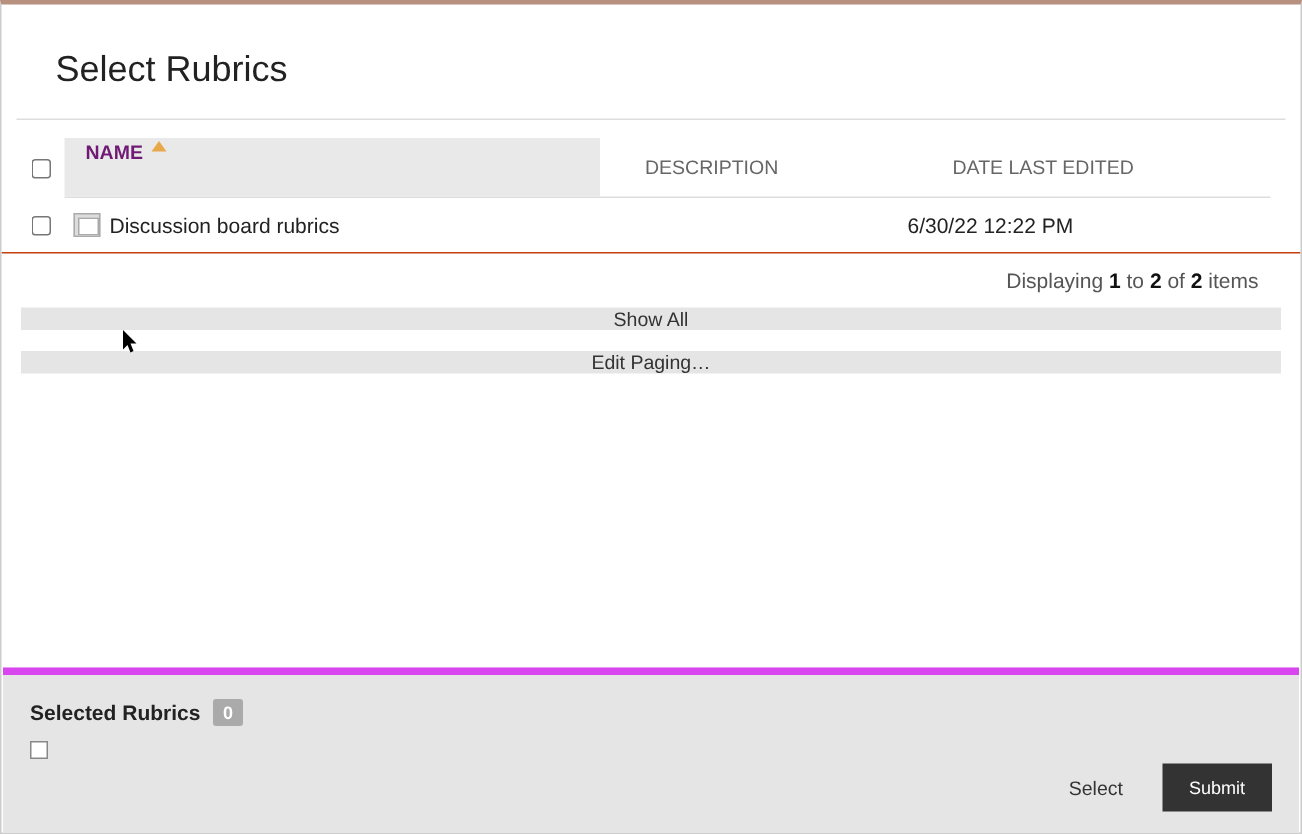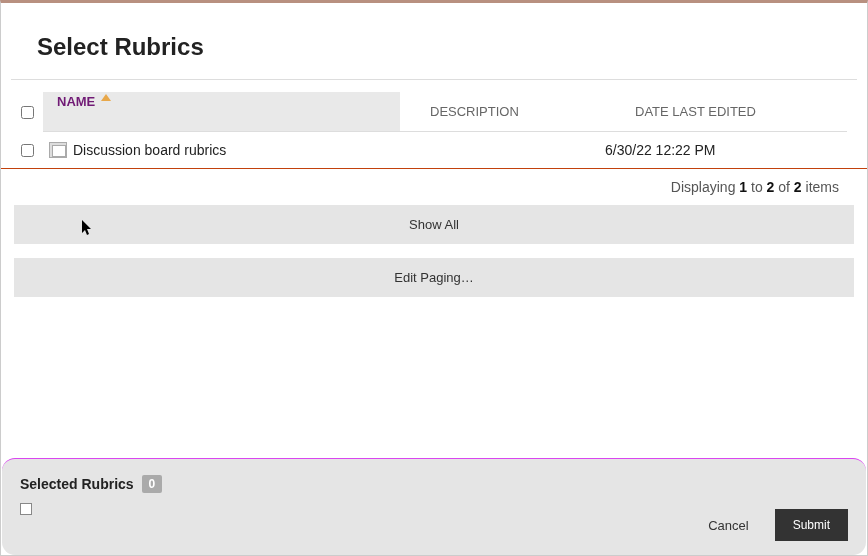--- a/index.html
+++ b/index.html
@@ -11,21 +11,21 @@
       font-family: -apple-system, BlinkMacSystemFont, "Segoe UI", Arial, sans-serif;
       background: #fff;
       width: 868px;
       height: 556px;
       position: relative;
       border: 1px solid #ccc;
       border-top: 3px solid #b89080;
     }
     .page-title {
       font-size: 24px;
-      font-weight: 700;
+      font-weight: 400;
       padding: 30px 36px 18px 36px;
       color: #222;
     }
     .divider {
       border-top: 1px solid #ddd;
       margin: 0 10px;
     }
     .table-header {
       display: flex;
       align-items: center;
@@ -146,36 +146,34 @@
     }
     .paging-info b {
       color: #111;
     }
     .wide-button {
       display: block;
       width: calc(100% - 26px);
       margin: 0 13px 14px 13px;
       background: #e5e5e5;
       border: none;
-      padding: 12px;
       font-size: 13px;
       color: #333;
       cursor: pointer;
       text-align: center;
     }
     .bottom-panel {
       position: absolute;
       bottom: 0;
       left: 1px;
       right: 1px;
       background: #e5e5e5;
-      border-top: 1px solid #d946ef;
+      border-top: 5px solid #d946ef;
       padding: 16px 18px 14px 18px;
-      height: 97px;
-      border-radius: 13px;
+      height: 110px;
     }
     .selected-header {
       display: flex;
       align-items: center;
       gap: 8px;
       margin-bottom: 10px;
     }
     .selected-label {
       font-size: 14px;
       font-weight: 700;
@@ -277,16 +275,16 @@
 
 <div class="bottom-panel">
   <div class="selected-header">
     <span class="selected-label">Selected Rubrics</span>
     <span class="count-badge">0</span>
   </div>
   <div class="selected-body">
     <div class="collapse-box"></div>
   </div>
   <div class="action-buttons">
-    <button class="btn-cancel">Cancel</button>
+    <button class="btn-cancel">Select</button>
     <button class="btn-submit">Submit</button>
   </div>
 </div>
 
 </body></html>

